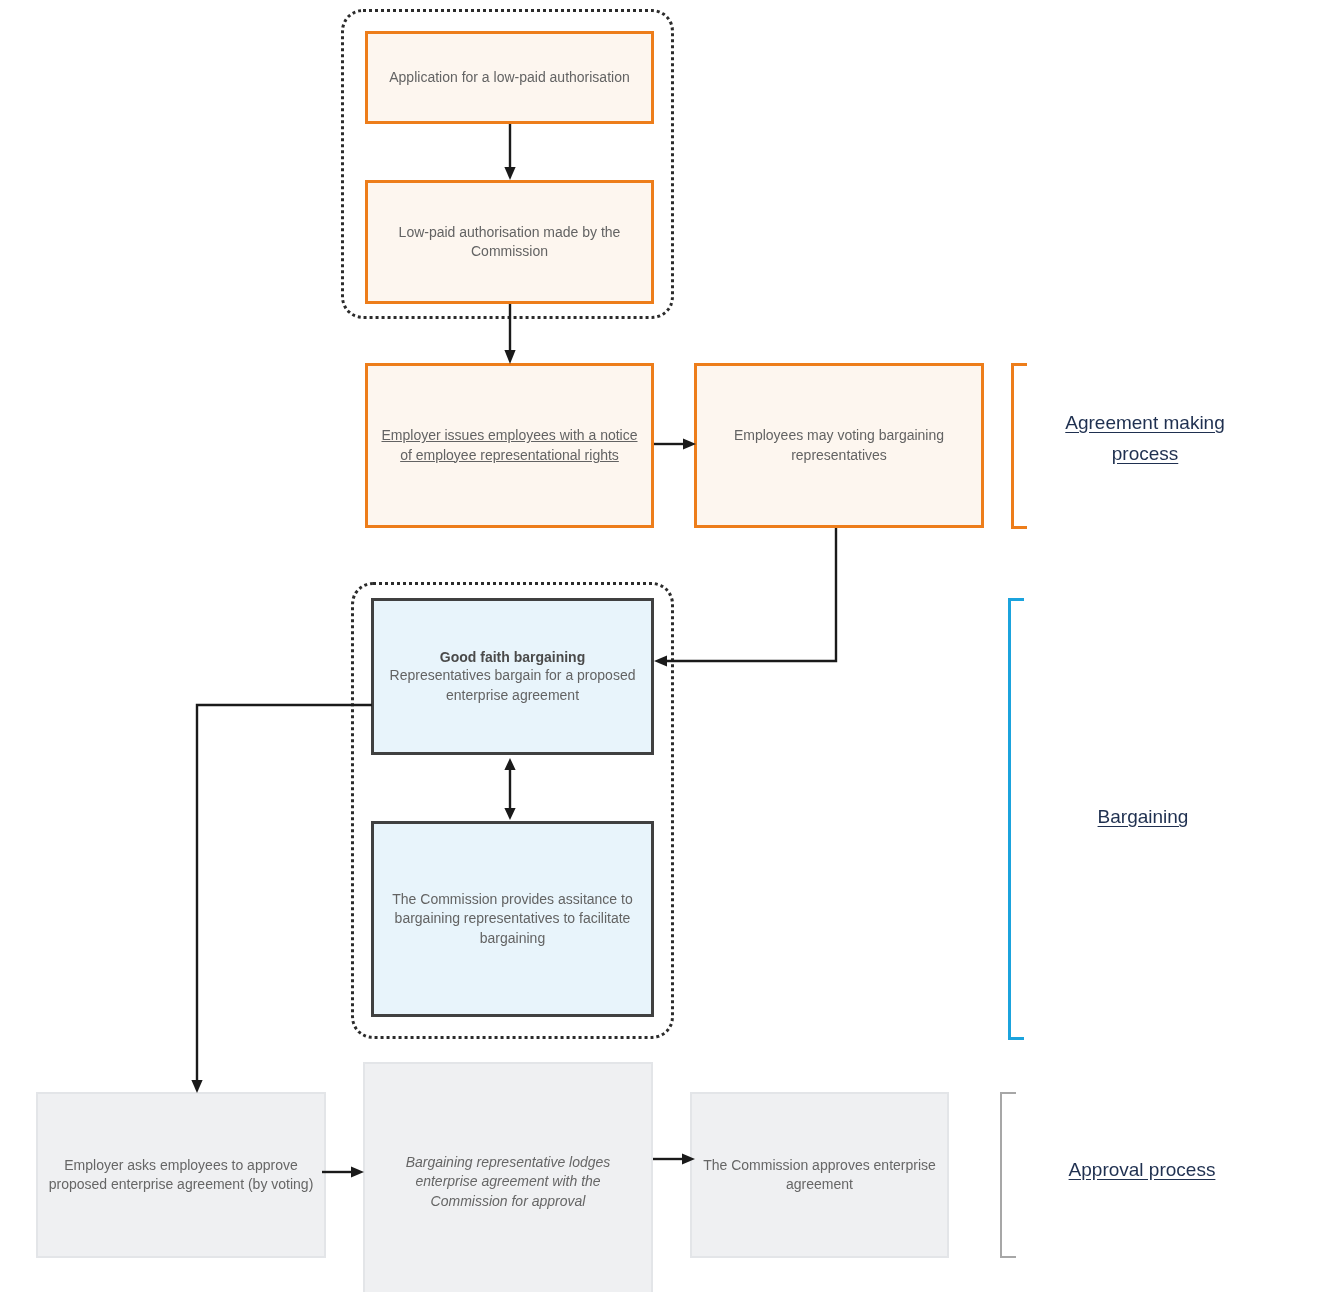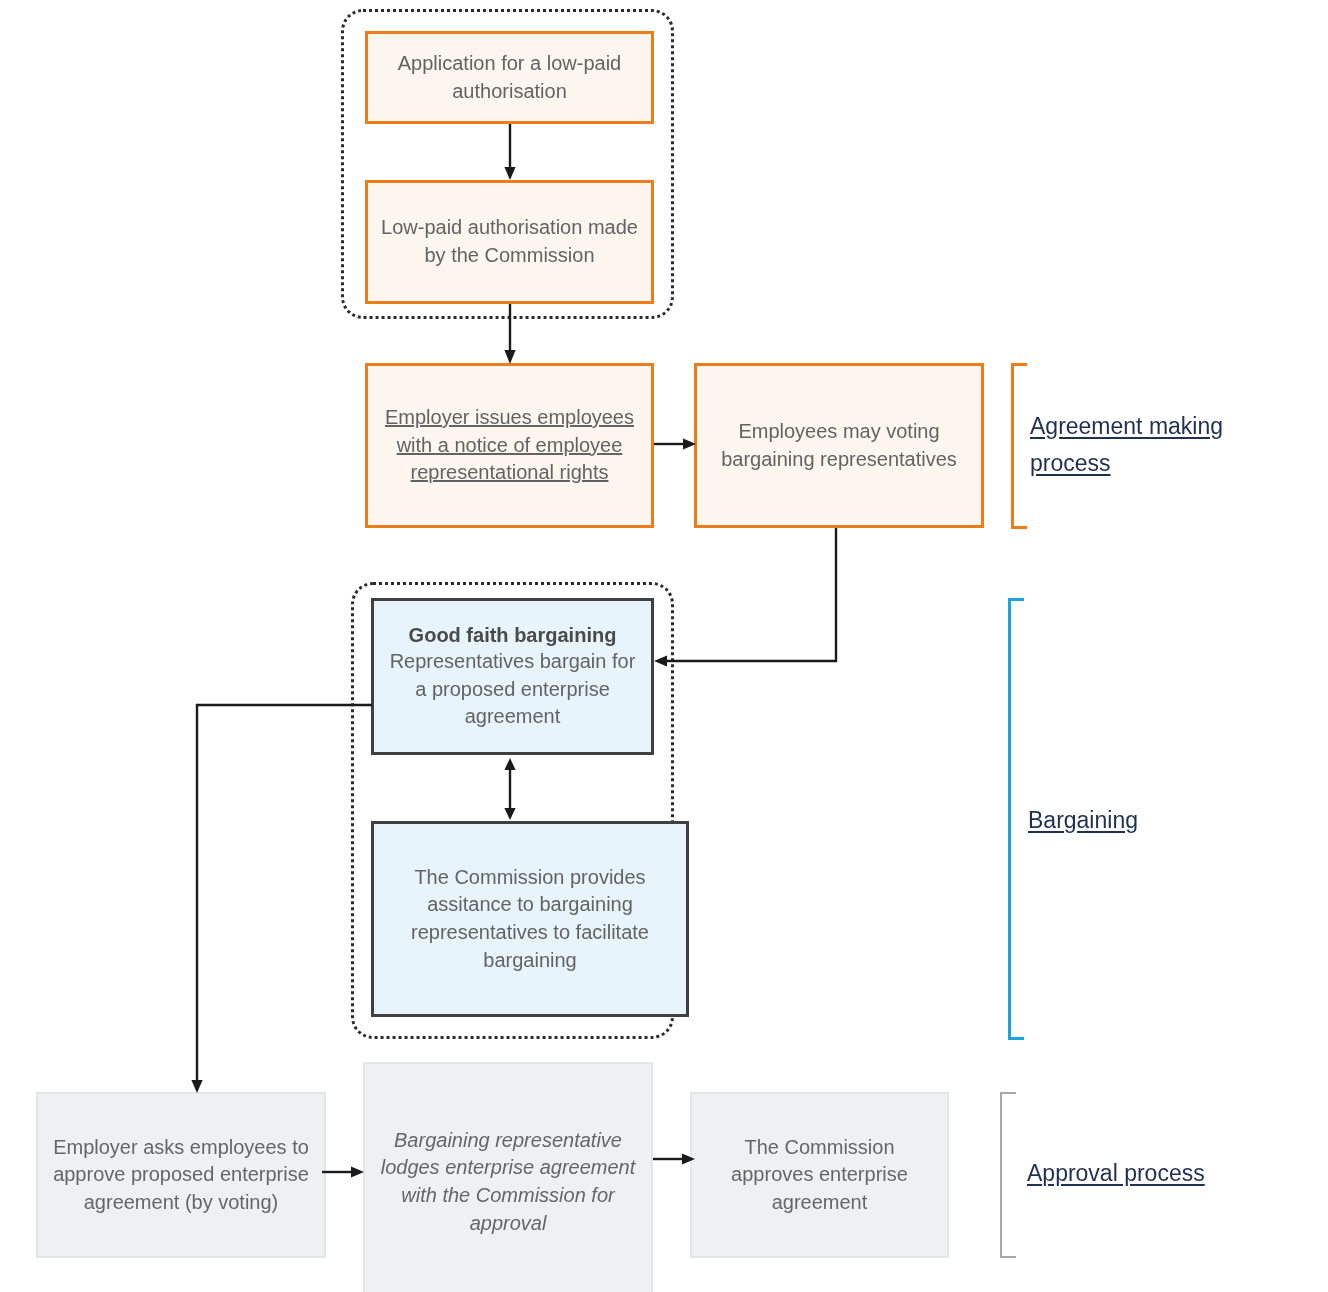--- a/index.html
+++ b/index.html
@@ -20,21 +20,21 @@
   
   .node {
     position: absolute;
     box-sizing: border-box;
     display: flex;
     align-items: center;
     justify-content: center;
     text-align: center;
     line-height: 1.38;
     color: #636363;
-    font-size: 20px;
+    font-size: 14px;
     padding: 4px 10px;
   }
   .node .inner { width: 100%; }
   .node.orange {
     background: #fdf6ef;
     border: 3px solid #ed7d1a;
   }
   .node.cyan {
     background: #e8f4fb;
     border: 3px solid #404040;
@@ -88,24 +88,25 @@
     border-left-color: #a7a7a7;
     border-top-color: #a7a7a7;
     border-bottom-color: #a7a7a7;
     border-left-width: 2px;
     border-top-width: 2px;
     border-bottom-width: 2px;
   }
   .section-label {
     position: absolute;
     color: #1f3050;
-    font-size: 23px;
+    font-size: 19px;
     line-height: 1.62;
     text-decoration: underline;
     text-underline-offset: 3px;
+    text-align: center;
   }
 </style>
 </head>
 <body>
 
 <div id="canvas">
 
   <div class="dotframe" style="left:341px; top:9px; width:333px; height:310px;"></div>
 
   <div class="dotframe" style="left:351px; top:582px; width:323px; height:457px;"></div>
@@ -126,21 +127,21 @@
     <span class="inner">Employees may voting bargaining representatives</span>
   </div>
 
   <div class="node cyan" style="left:371px; top:598px; width:283px; height:157px;">
     <span class="inner">
       <span class="title">Good faith bargaining</span>
       <span>Representatives bargain for a proposed enterprise agreement</span>
     </span>
   </div>
 
-  <div class="node cyan" style="left:371px; top:821px; width:318px; height:196px;justify-content:center;">
+  <div class="node cyan" style="left:371px; top:821px; width:283px; height:196px;justify-content:center;">
     <span class="inner">The Commission provides assitance to bargaining representatives to facilitate bargaining</span>
   </div>
 
   <div class="node grey" style="left:36px; top:1092px; width:290px; height:166px;">
     <span class="inner">Employer asks employees to approve proposed enterprise agreement (by voting)</span>
   </div>
 
   <div class="node grey" style="left:363px; top:1062px; width:290px; height:240px;font-style:italic;">
     <span class="inner">Bargaining representative lodges enterprise agreement with the Commission for approval</span>
   </div>

